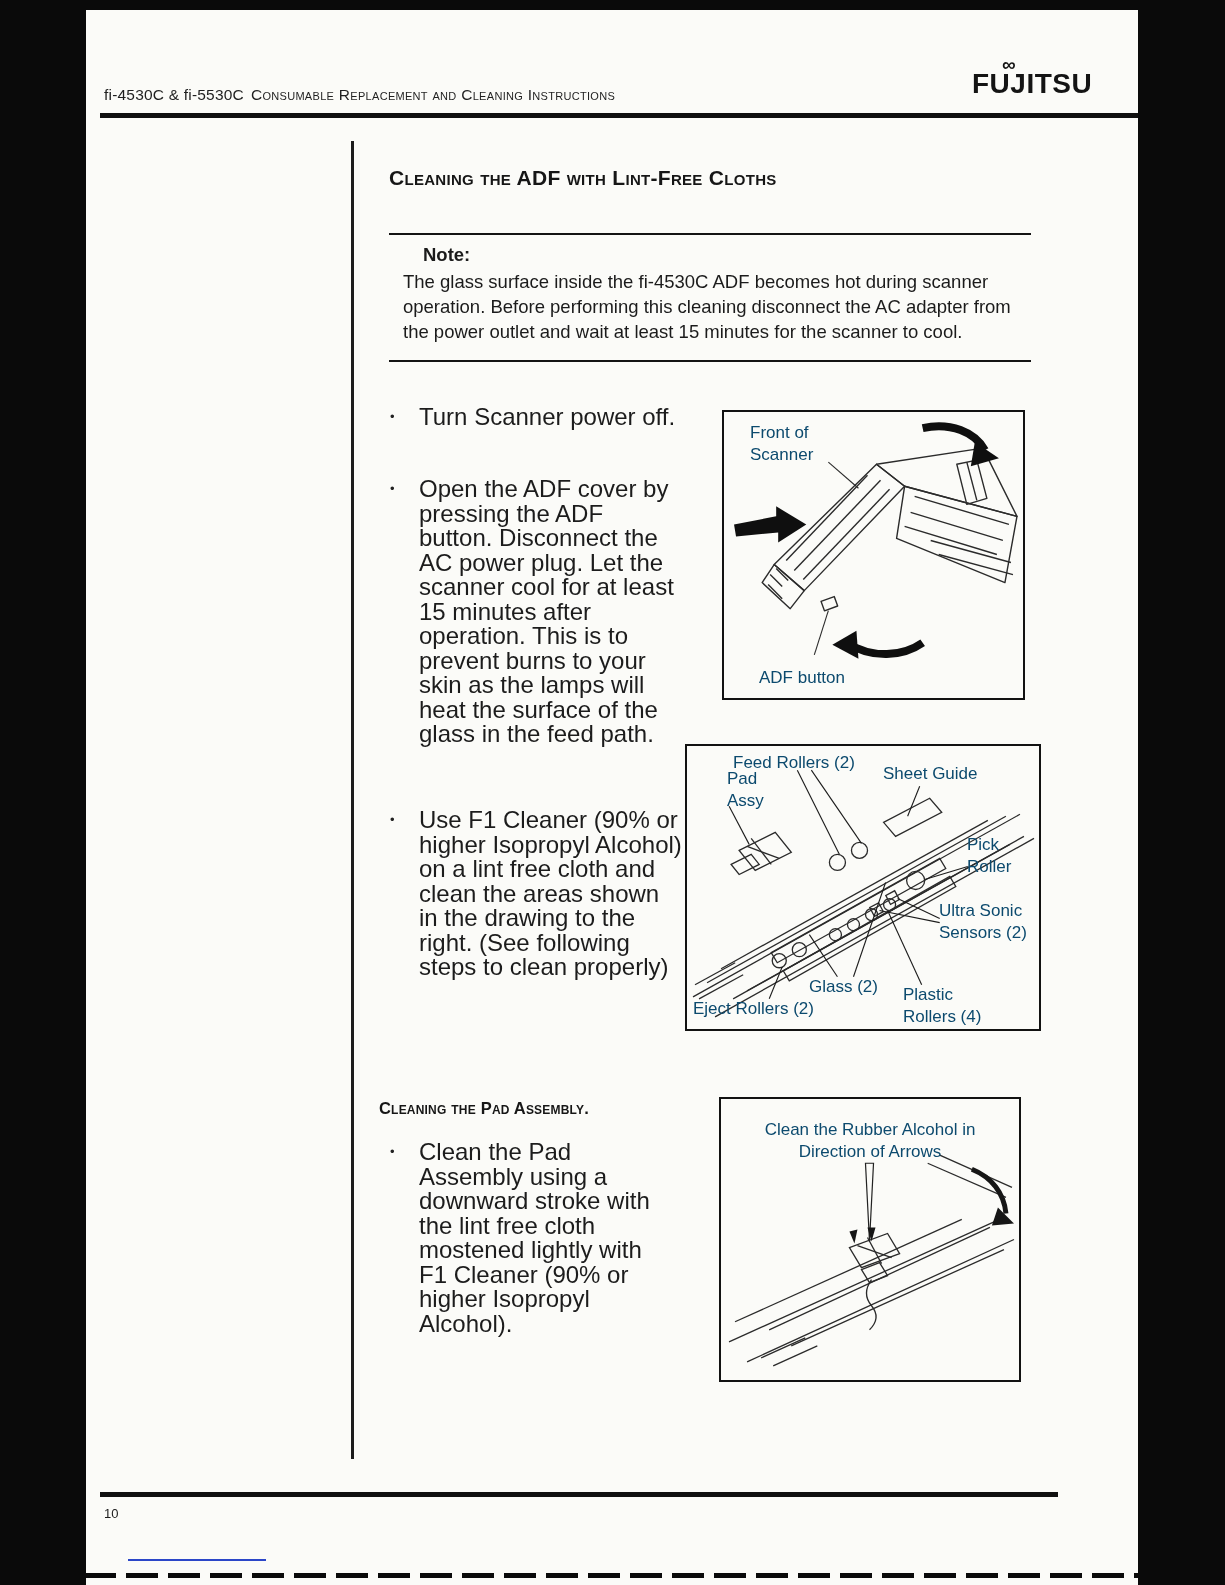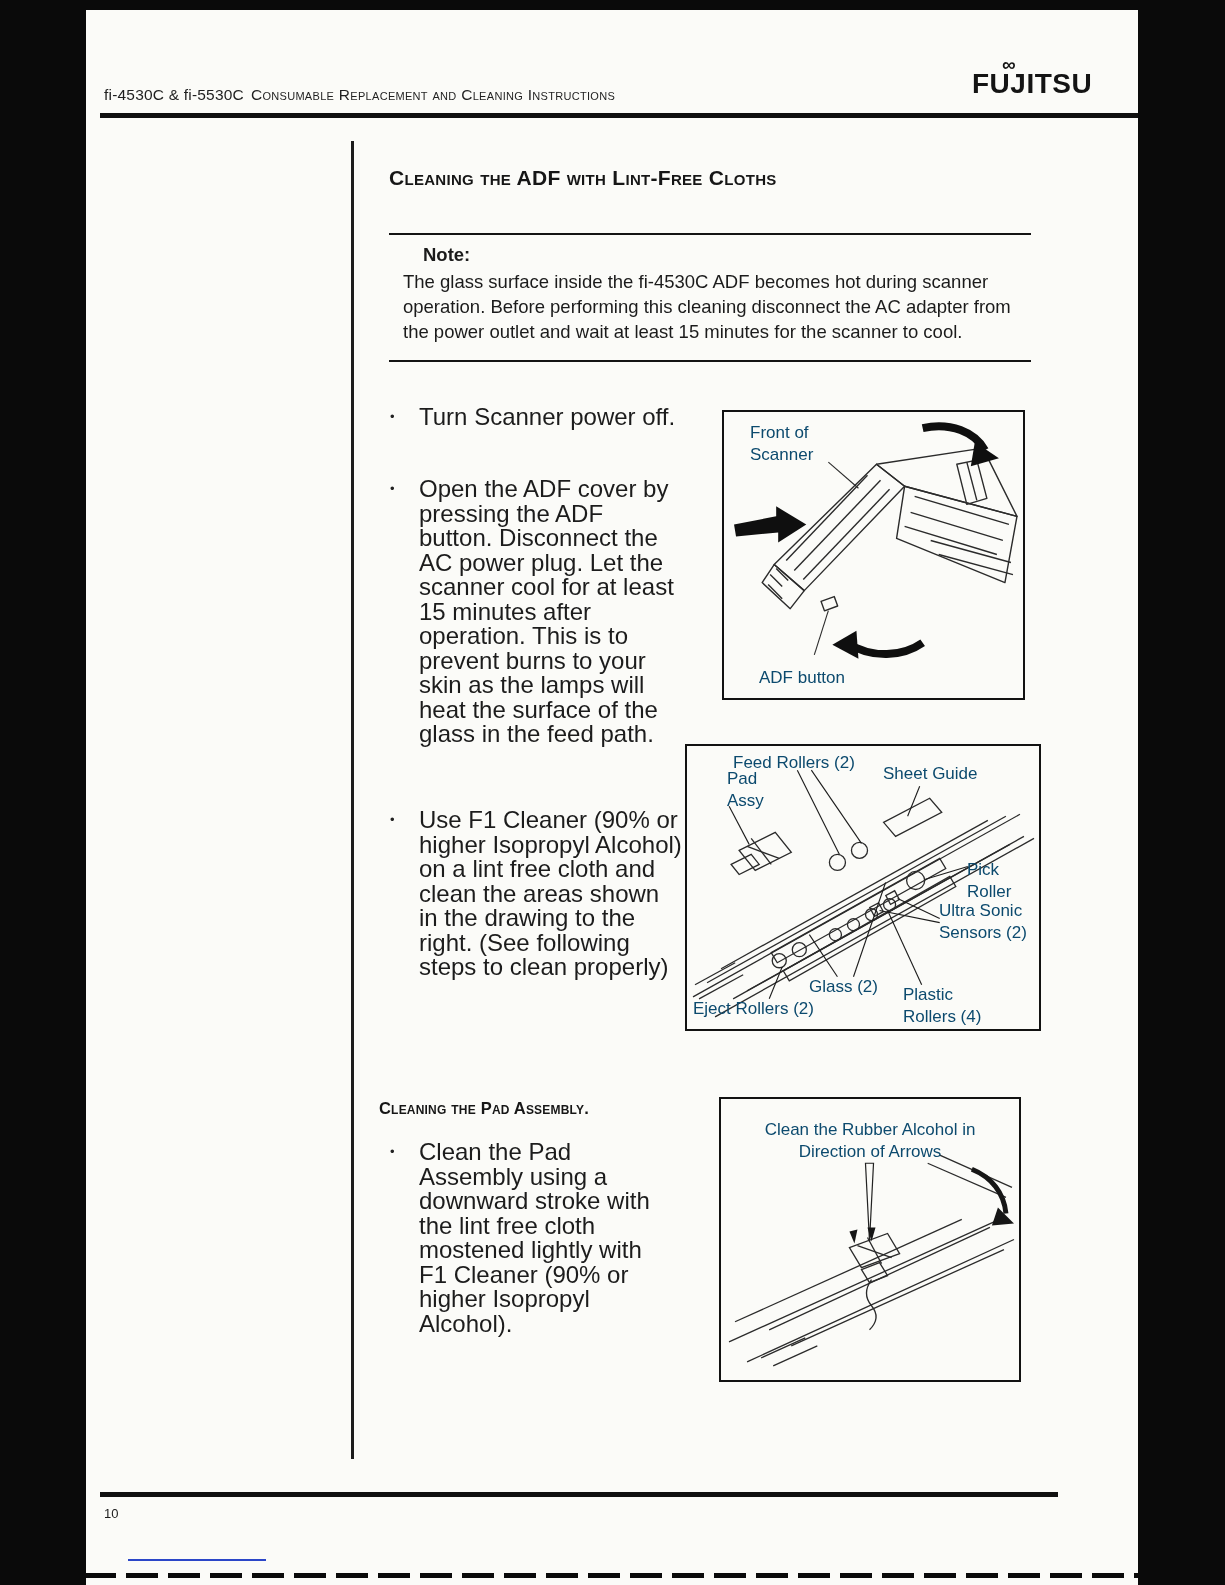--- a/index.html
+++ b/index.html
@@ -59,21 +59,21 @@
   .fig3 { left:719px; top:1097px; width:302px; height:285px; }
   .figure svg { position:absolute; left:0; top:0; width:100%; height:100%; }
   .fig-label { position:absolute; font-size:17px; line-height:22px; color:#0c4a6e; z-index:2; }
 
   .f1-front { left:26px; top:10px; width:86px; }
   .f1-adf   { left:20px; top:255px;margin-left:15px; }
 
   .f2-feed    { left:46px;  top:6px; }
   .f2-sheet   { left:196px; top:17px; }
   .f2-pad     { left:8px;   top:22px;  width:48px;margin-left:32px; }
-  .f2-pick    { left:280px; top:113px; width:54px; }
+  .f2-pick    { left:280px; top:88px; width:54px; }
   .f2-ultra   { left:252px; top:154px; width:100px; }
   .f2-glass   { left:122px; top:230px; }
   .f2-plastic { left:216px; top:238px; width:92px; }
   .f2-eject   { left:6px;   top:252px; }
 
   .f3-caption { left:0; right:0; top:20px; margin:0 auto; width:215px; text-align:center; }
 
   .rule-bottom { position:absolute; left:100px; top:1492px; width:958px; height:5px; background:#101010; }
   .page-number { position:absolute; left:104px; top:1506px; font-size:13px; color:#1c1c1c; }
 </style>

